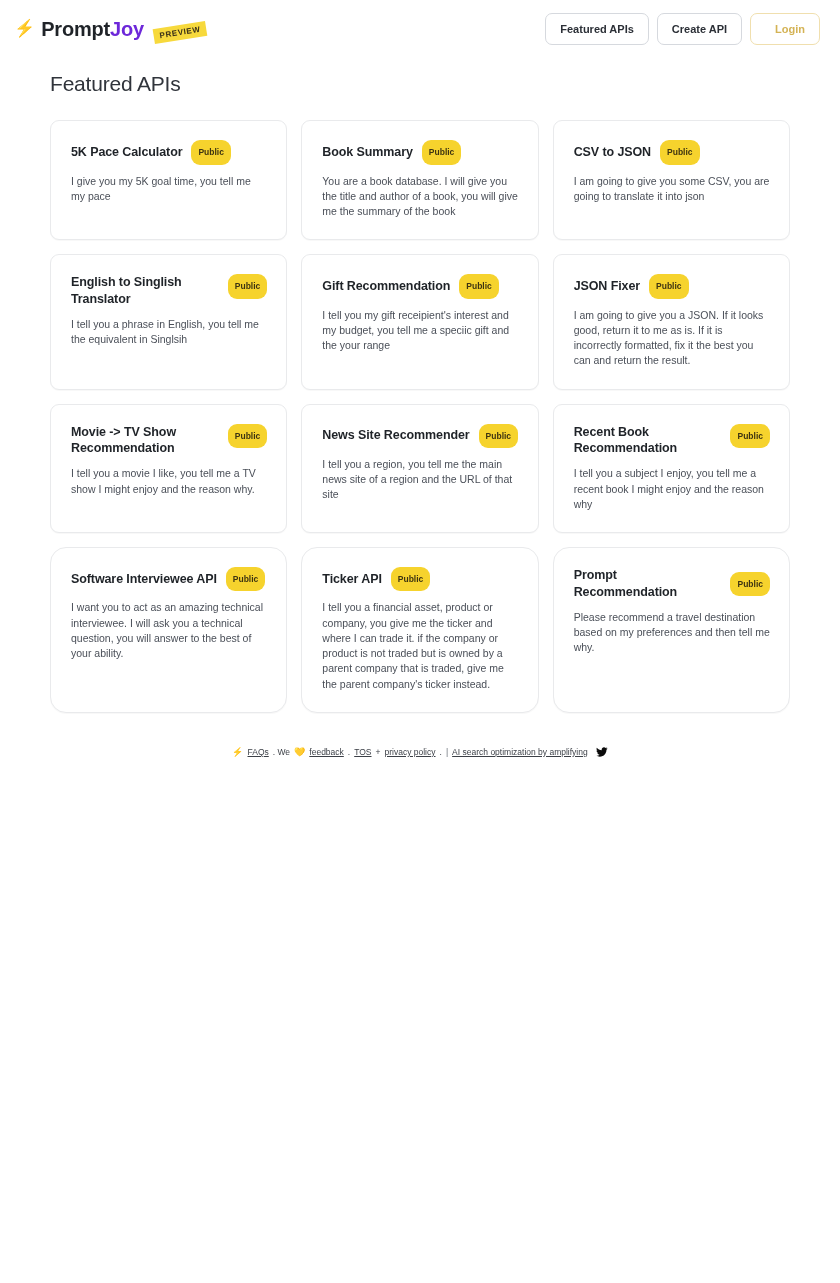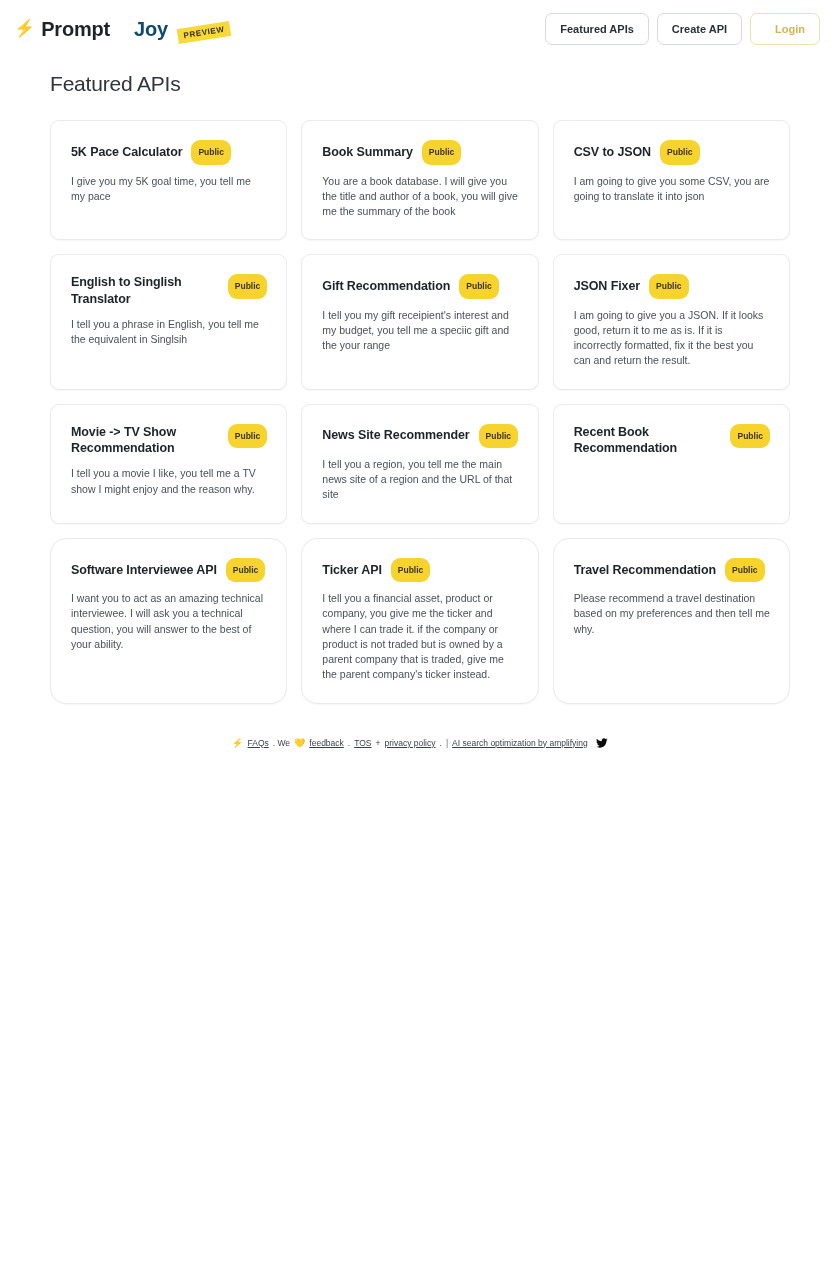--- a/index.html
+++ b/index.html
@@ -33,21 +33,21 @@
     color: #f5c518;
     display: inline-block;
     transform: translateY(-1px);
   }
   .brand-word {
     font-size: 20px;
     font-weight: bold;
     letter-spacing: -0.2px;
   }
   .brand-prompt { color: #1f2328; }
-  .brand-joy { color: #0c4a6e; margin-left: 24px; }
+  .brand-joy { color: #6d28d9; }
 
   .preview-tag {
     margin-left: 3px;
     background: #f7d93c;
     color: #3b3118;
     font-size: 8px;
     font-weight: bold;
     letter-spacing: 0.6px;
     padding: 3px 6px 3px 6px;
     transform: rotate(-9deg) translateY(3px);
@@ -259,20 +259,21 @@
           <h2 class="card-title">News Site Recommender</h2>
           <span class="badge">Public</span>
         </div>
         <p class="card-desc">I tell you a region, you tell me the main news site of a region and the URL of that site</p>
       </article>
       <article class="card">
         <div class="card-head">
           <h2 class="card-title">Recent Book Recommendation</h2>
           <span class="badge">Public</span>
         </div>
+        <p class="card-desc">I tell you a subject I enjoy, you tell me a recent book I might enjoy and the reason why</p>
       </article>
     </div>
 
     <div class="row-gap"></div>
 
     <div class="grid-row row-4">
       <article class="card">
         <div class="card-head inline">
           <h2 class="card-title">Software Interviewee API</h2>
           <span class="badge">Public</span>
@@ -281,21 +282,21 @@
       </article>
       <article class="card">
         <div class="card-head inline">
           <h2 class="card-title">Ticker API</h2>
           <span class="badge">Public</span>
         </div>
         <p class="card-desc">I tell you a financial asset, product or company, you give me the ticker and where I can trade it. if the company or product is not traded but is owned by a parent company that is traded, give me the parent company's ticker instead.</p>
       </article>
       <article class="card">
         <div class="card-head inline">
-          <h2 class="card-title">Travel Recommendation</h2>
+          <h2 class="card-title">Prompt Recommendation</h2>
           <span class="badge">Public</span>
         </div>
         <p class="card-desc">Please recommend a travel destination based on my preferences and then tell me why.</p>
       </article>
     </div>
 
   </section>
 
   <footer class="site-footer">
     <span class="footer-bolt">⚡</span>

